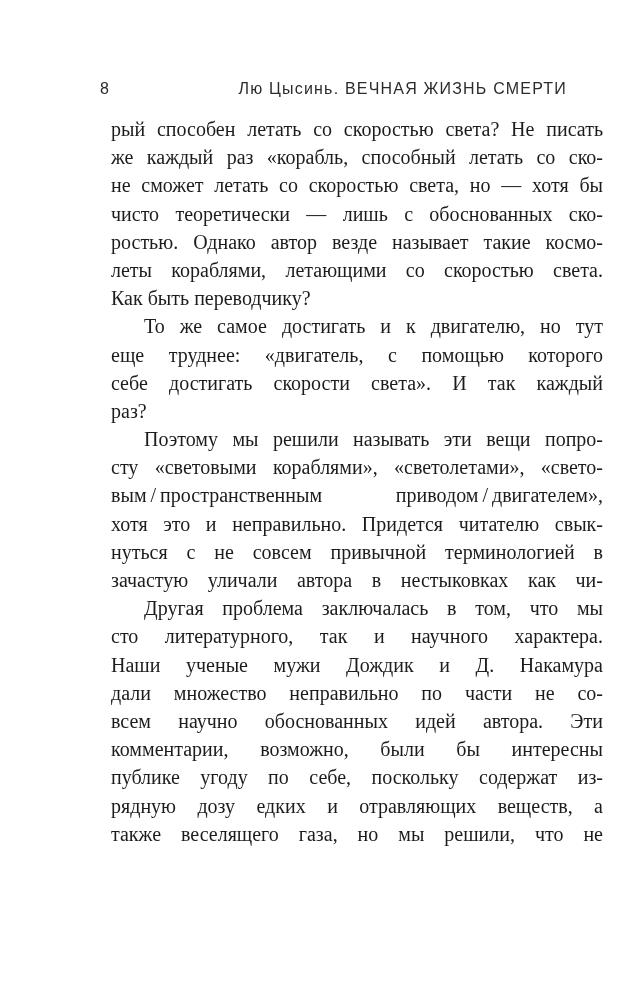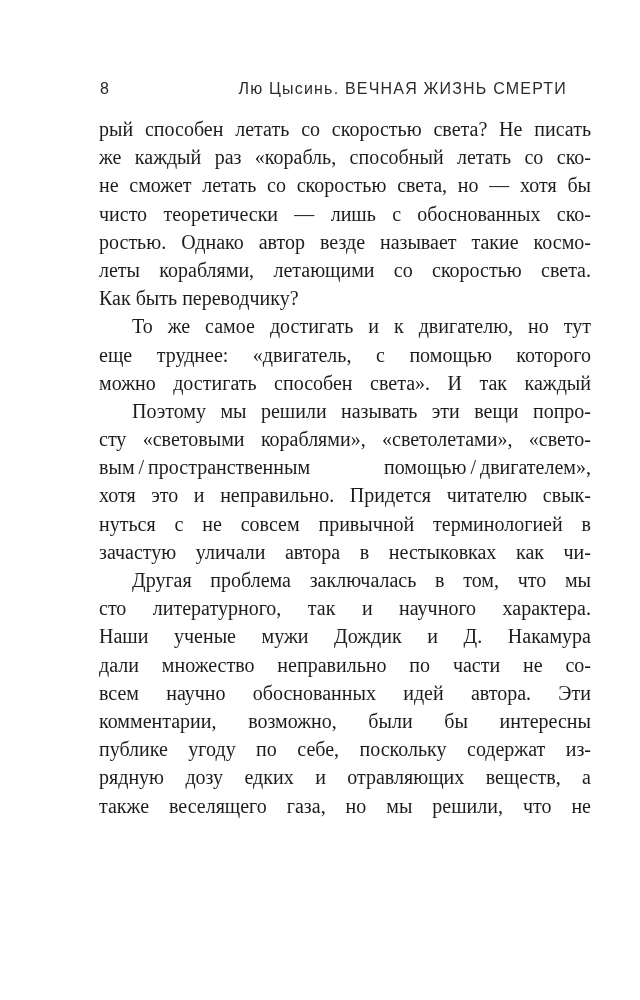--- a/index.html
+++ b/index.html
@@ -27,21 +27,21 @@
     font-size: 16px;
     letter-spacing: 1.2px;
     color: #2b2b2b;
     white-space: nowrap;
   }
   .page-number {
     letter-spacing: 0;
   }
   .text-block {
     position: absolute;
-    left: 99px;
+    left: 111px;
     top: 115px;
     width: 492px;
     color: #1c1c1c;
     font-size: 20px;
   }
   .paragraph {
     margin: 0;
   }
   .line {
     height: 28.2px;
@@ -73,26 +73,27 @@
         <div class="line">же каждый раз «корабль, способный летать со ско-</div>
         <div class="line">не сможет летать со скоростью света, но — хотя бы</div>
         <div class="line">чисто теоретически — лишь с обоснованных ско-</div>
         <div class="line">ростью. Однако автор везде называет такие космо-</div>
         <div class="line">леты кораблями, летающими со скоростью света.</div>
         <div class="line para-end">Как быть переводчику?</div>
       </div>
       <div class="paragraph">
         <div class="line first-indent">То же самое достигать и к двигателю, но тут</div>
         <div class="line">еще труднее: «двигатель, с помощью которого</div>
-        <div class="line">можно достигать способен света». И так каждый</div>
+        <div class="line">себе достигать скорости света». И так каждый</div>
+        <div class="line para-end">раз?</div>
       </div>
       <div class="paragraph">
         <div class="line first-indent">Поэтому мы решили называть эти вещи попро-</div>
         <div class="line">сту «световыми кораблями», «светолетами», «свето-</div>
-        <div class="line">вым / пространственным помощью / двигателем»,</div>
+        <div class="line">вым / пространственным приводом / двигателем»,</div>
         <div class="line">хотя это и неправильно. Придется читателю свык-</div>
         <div class="line">нуться с не совсем привычной терминологией в</div>
       </div>
       <div class="paragraph">
         <div class="line">зачастую уличали автора в нестыковках как чи-</div>
         <div class="line first-indent">Другая проблема заключалась в том, что мы</div>
         <div class="line">сто литературного, так и научного характера.</div>
         <div class="line">Наши ученые мужи Дождик и Д. Накамура</div>
         <div class="line">дали множество неправильно по части не со-</div>
         <div class="line">всем научно обоснованных идей автора. Эти</div>

